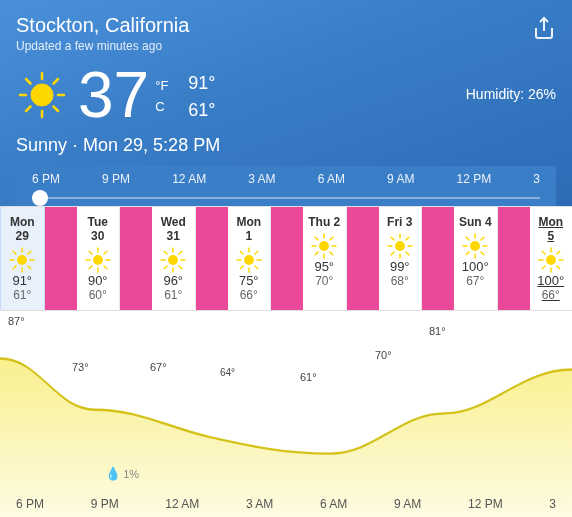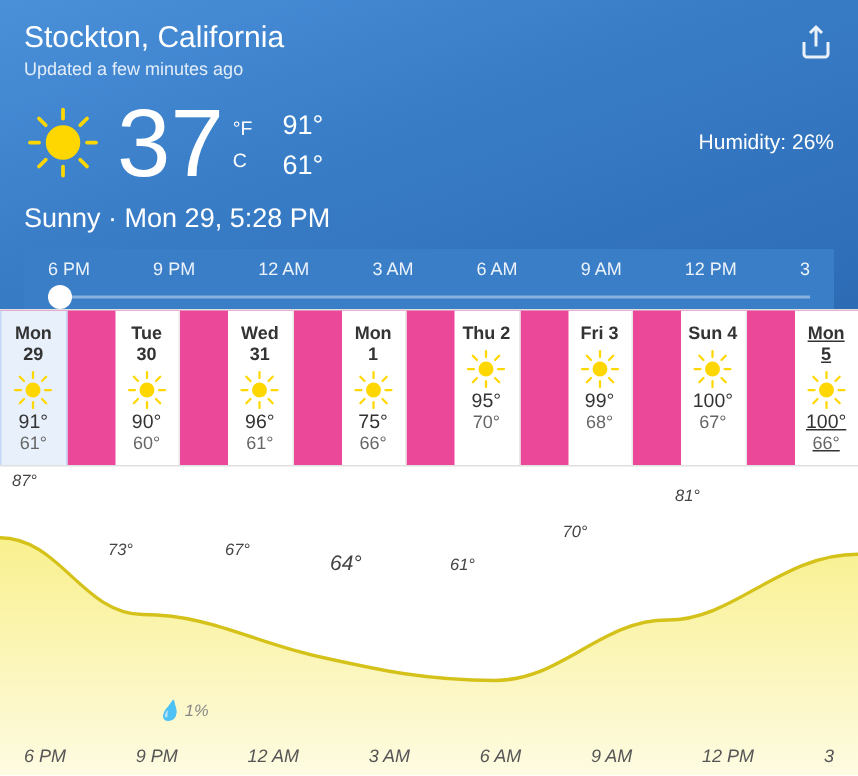--- a/index.html
+++ b/index.html
@@ -196,21 +196,20 @@
       color: #666;
     }
 
     
     .chart-section {
       flex: 1;
       background: white;
       position: relative;
       border-top: 1px solid #e0e0e0;
       overflow: hidden;
-      font-style: italic;
     }
 
     .chart-canvas {
       position: absolute;
       top: 0;
       left: 0;
       right: 0;
       bottom: 0;
       width: 100%;
       height: 100%;
@@ -475,24 +474,24 @@
         </linearGradient>
       </defs>
 
       <path d="M0,30 C40,30 55,62 95,62.3 C140,62.5 165,73 210,79.6 C255,86 285,90 330,90 C375,90 400,64.6 445,64.6 C490,64.6 520,36.9 572,36.9 L572,130 L0,130 Z" fill="url(#chartGrad)"></path>
       <path d="M0,30 C40,30 55,62 95,62.3 C140,62.5 165,73 210,79.6 C255,86 285,90 330,90 C375,90 400,64.6 445,64.6 C490,64.6 520,36.9 572,36.9" fill="none" stroke="#d4c21a" stroke-width="1.5"></path>
     </svg>
 
     <div style="position:absolute;top:4px;left:8px;font-size:11px;color:#444;">87°</div>
     <div style="position:absolute;top:50px;left:72px;font-size:11px;color:#444;">73°</div>
     <div style="position:absolute;top:50px;left:150px;font-size:11px;color:#444;">67°</div>
-    <div style="position:absolute;top:56px;left:220px;font-size:14px;color:#444;">64°</div>
+    <div style="position:absolute;top:56px;left:220px;font-size:10px;color:#444;">64°</div>
     <div style="position:absolute;top:60px;left:300px;font-size:11px;color:#444;">61°</div>
     <div style="position:absolute;top:38px;left:375px;font-size:11px;color:#444;">70°</div>
-    <div style="position:absolute;top:14px;left:450px;font-size:11px;color:#444;">81°</div>
+    <div style="position:absolute;top:14px;left:429px;font-size:11px;color:#444;">81°</div>
 
     <div class="precip-label">
       <span class="rain-drop">💧</span>
       <span>1%</span>
     </div>
 
     <div class="chart-bottom-labels">
       <span>6 PM</span>
       <span>9 PM</span>
       <span>12 AM</span>

